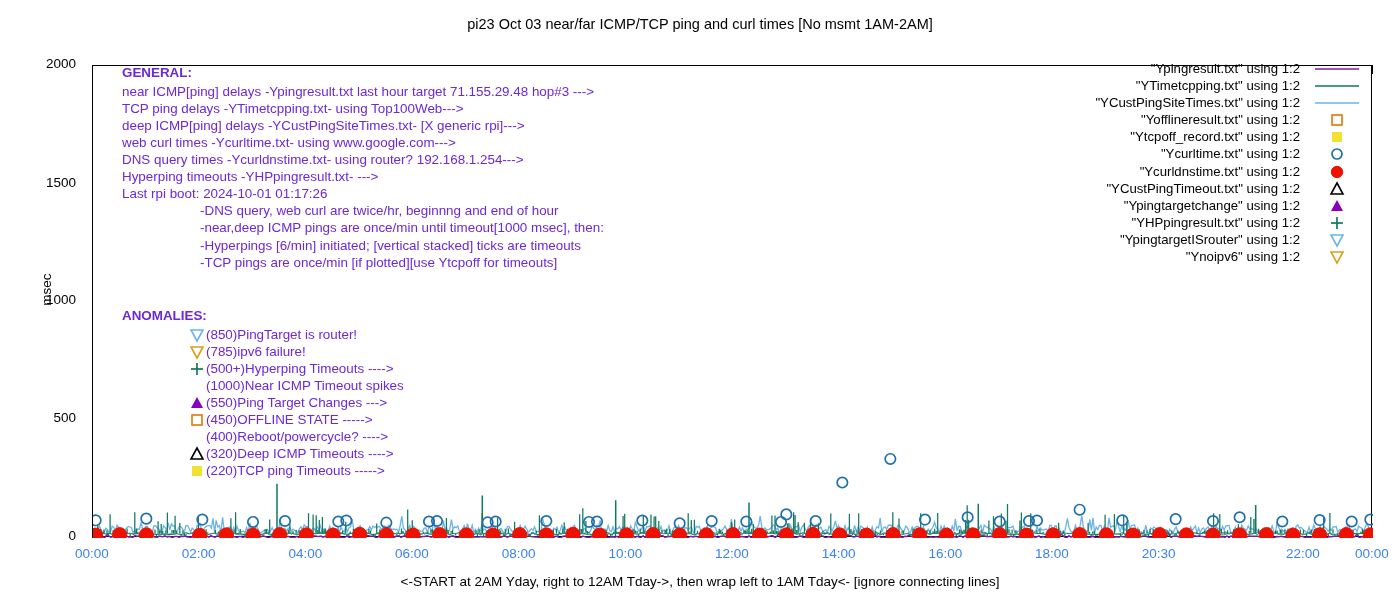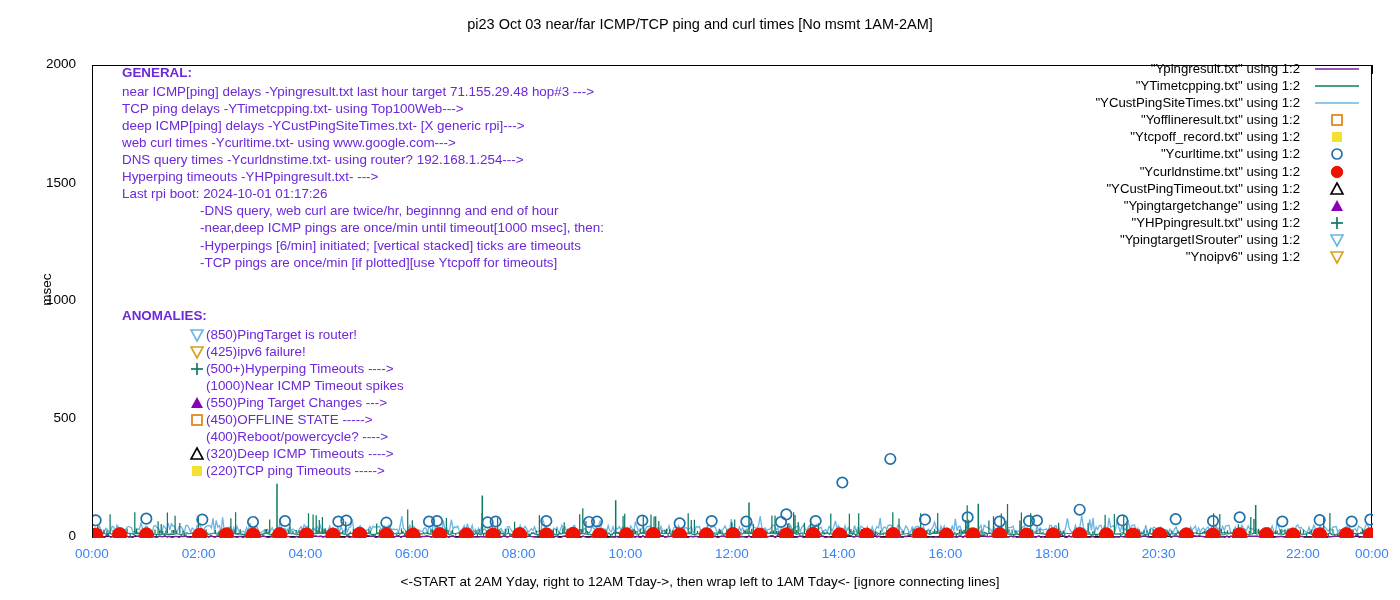--- a/index.html
+++ b/index.html
@@ -241,21 +241,21 @@
       <div class="antext" style="left: 122px; top: 187.2px;">Last rpi boot: 2024-10-01 01:17:26</div>
       <div class="antext" style="left: 200px; top: 204.3px;">-DNS query, web curl are twice/hr, beginnng and end of hour</div>
       <div class="antext" style="left: 200px; top: 221.4px;">-near,deep ICMP pings are once/min until timeout[1000 msec], then:</div>
       <div class="antext" style="left: 200px; top: 238.5px;"> -Hyperpings [6/min] initiated; [vertical stacked] ticks are timeouts</div>
       <div class="antext" style="left: 200px; top: 255.6px;">-TCP pings are once/min [if plotted][use Ytcpoff for timeouts]</div>
       <div class="antext bold" style="left: 122px; top: 309px; text-align: right;">ANOMALIES:</div>
       <div class="antext" style="left: 206px; top: 327.6px;">(850)PingTarget is router!</div>
       <div style="position: absolute; left: 188px; top: 325.6px;"><svg width="18" height="18">
           <polygon points="9,15 15,4 3,4" fill="none" stroke="#6cb4e4" stroke-width="1.6"></polygon>
         </svg></div>
-      <div class="antext" style="left: 206px; top: 344.7px;">(425)ipv6 failure!</div>
+      <div class="antext" style="left: 206px; top: 344.7px;">(785)ipv6 failure!</div>
       <div style="position: absolute; left: 188px; top: 342.7px;"><svg width="18" height="18">
           <polygon points="9,15 15,4 3,4" fill="none" stroke="#d9a018" stroke-width="1.6"></polygon>
         </svg></div>
       <div class="antext" style="left: 206px; top: 361.8px;">(500+)Hyperping Timeouts ----&gt;</div>
       <div style="position: absolute; left: 188px; top: 359.8px;"><svg width="18" height="18">
           <line x1="3" y1="9" x2="15" y2="9" stroke="#0e7a5f" stroke-width="1.7"></line>
           <line x1="9" y1="3" x2="9" y2="15" stroke="#0e7a5f" stroke-width="1.7"></line>
         </svg></div>
       <div class="antext" style="left: 206px; top: 378.9px;">(1000)Near ICMP Timeout spikes</div>
       <div class="antext" style="left: 206px; top: 396px;">(550)Ping Target Changes ---&gt;</div>

